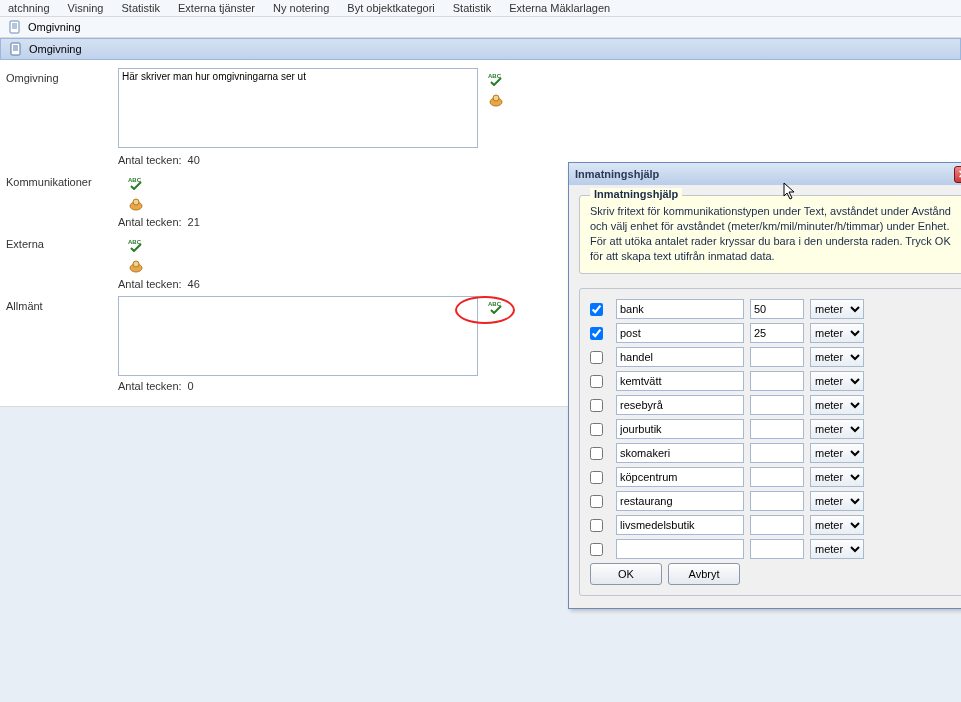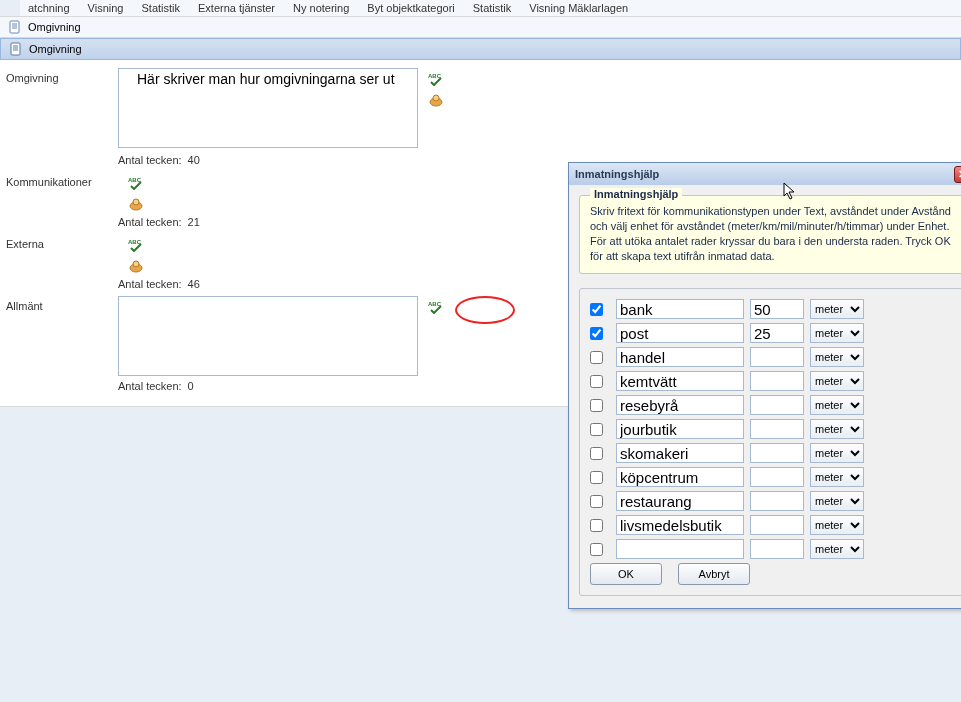--- a/index.html
+++ b/index.html
@@ -13,21 +13,20 @@
       overflow: hidden;
       position: relative;
     }
     .menu-bar {
       display: flex;
       gap: 18px;
       padding: 2px 8px;
       background: #f4f7fb;
       height: 16px;
       align-items: center;
-      margin-left: 20px;
     }
     .menu-item { color: #333; cursor: default; }
     .section-header {
       display: flex;
       align-items: center;
       gap: 6px;
       padding: 3px 8px;
       background: #f4f7fb;
       border: 1px solid #d9d9d9;
       border-left: none;
@@ -52,27 +51,27 @@
       align-items: flex-start;
       margin-bottom: 4px;
     }
     .form-label {
       width: 112px;
       padding-top: 4px;
       color: #333;
     }
     .textarea-wrap { position: relative; }
     textarea.form-text {
-      width: 300px;
+      width: 360px;
       height: 80px;
       border: 1px solid #a7b9d1;
       resize: none;
       font-family: inherit;
-      font-size: 14px;
-      padding: 2px 18px;
+      font-size: 10px;
+      padding: 2px 3px;
     }
     .side-icons {
       display: flex;
       flex-direction: column;
       gap: 6px;
       margin-left: 10px;
       padding-top: 2px;
     }
     .tool-icon { width: 16px; height: 16px; cursor: pointer; display: inline-flex; align-items: center; justify-content: center; }
     .tool-icon svg { width: 16px; height: 16px; }
@@ -156,32 +155,32 @@
       margin-bottom: 4px;
     }
     .entry-header { color: #333; margin-bottom: 4px; }
     .entry-header span:nth-child(1) { grid-column: 1; }
     .chk { width: 13px; height: 13px; }
     .txt-in {
       height: 20px;
       border: 1px solid #a7b9d1;
       padding: 1px 3px;
       font-family: inherit;
-      font-size: 15px;
+      font-size: 11px;
     }
     .unit-sel {
       height: 20px;
       border: 1px solid #a7b9d1;
       font-family: inherit;
       font-size: 11px;
       background: linear-gradient(#fdfdfd,#e8eef5);
     }
     .dialog-buttons {
       display: flex;
-      gap: 16px;
+      gap: 6px;
       margin-top: 0;
     }
     .btn {
       height: 22px;
       min-width: 72px;
       border: 1px solid #8a98ad;
       border-radius: 3px;
       background: linear-gradient(#fdfdfd,#e4e9f0);
       font-family: inherit;
       font-size: 11px;
@@ -199,21 +198,21 @@
 <body>
 
 <div class="menu-bar">
   <span class="menu-item">atchning</span>
   <span class="menu-item">Visning</span>
   <span class="menu-item">Statistik</span>
   <span class="menu-item">Externa tjänster</span>
   <span class="menu-item">Ny notering</span>
   <span class="menu-item">Byt objektkategori</span>
   <span class="menu-item">Statistik</span>
-  <span class="menu-item">Visning Mäklarlagen</span>
+  <span class="menu-item">Externa Mäklarlagen</span>
 </div>
 
 <div class="section-header">
   <span class="doc-icon">
     <svg viewBox="0 0 14 14">
         <rect x="2" y="1" width="9" height="12" rx="1" fill="#fff" stroke="#6a8bb7"></rect>
         <line x1="4" y1="4" x2="9" y2="4" stroke="#6a8bb7"></line>
         <line x1="4" y1="6" x2="9" y2="6" stroke="#6a8bb7"></line>
         <line x1="4" y1="8" x2="9" y2="8" stroke="#6a8bb7"></line>
       </svg>

